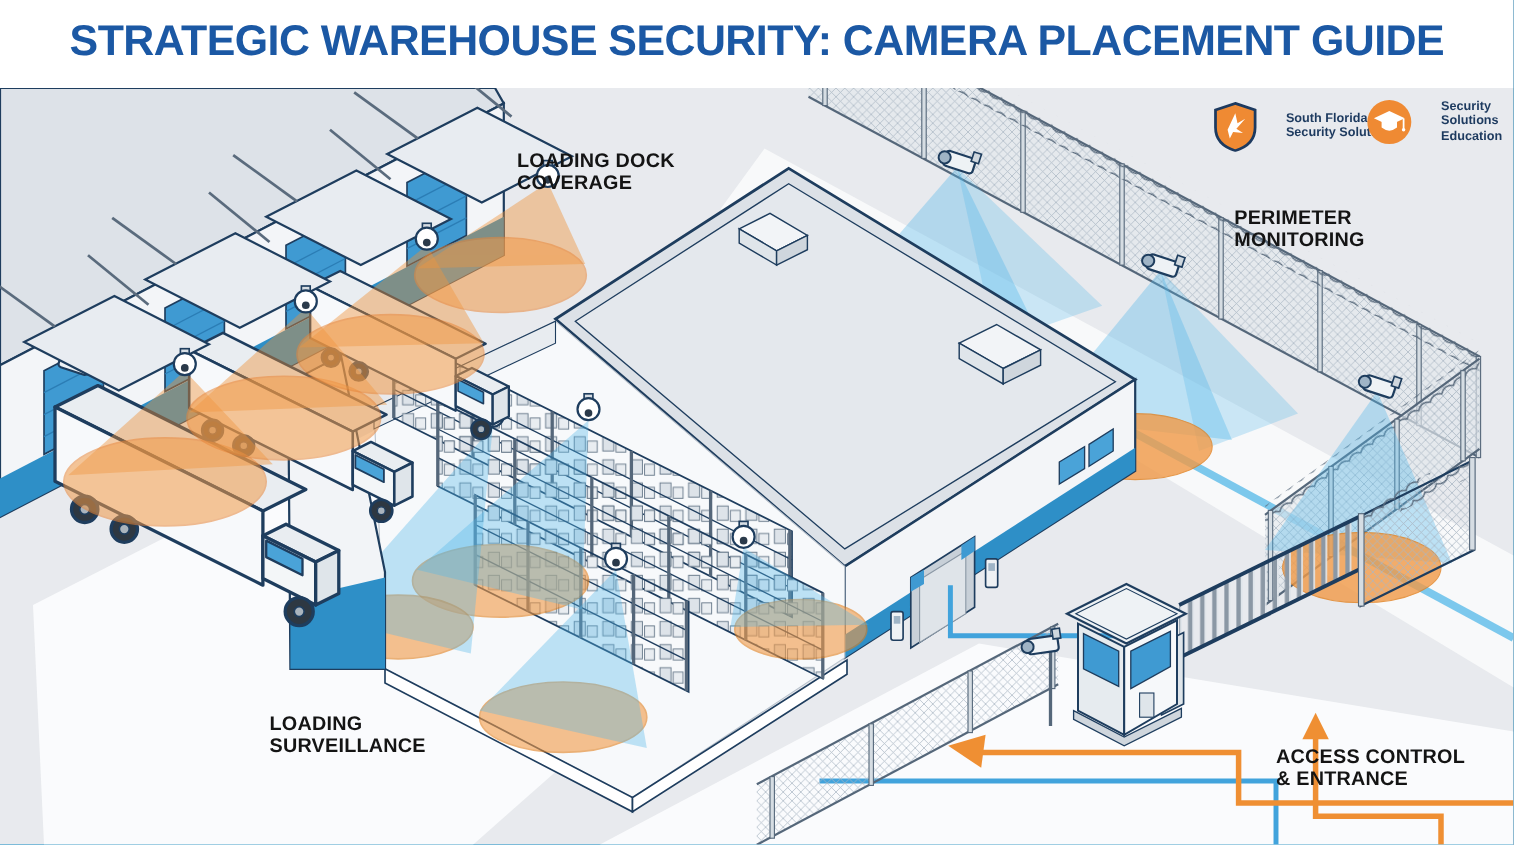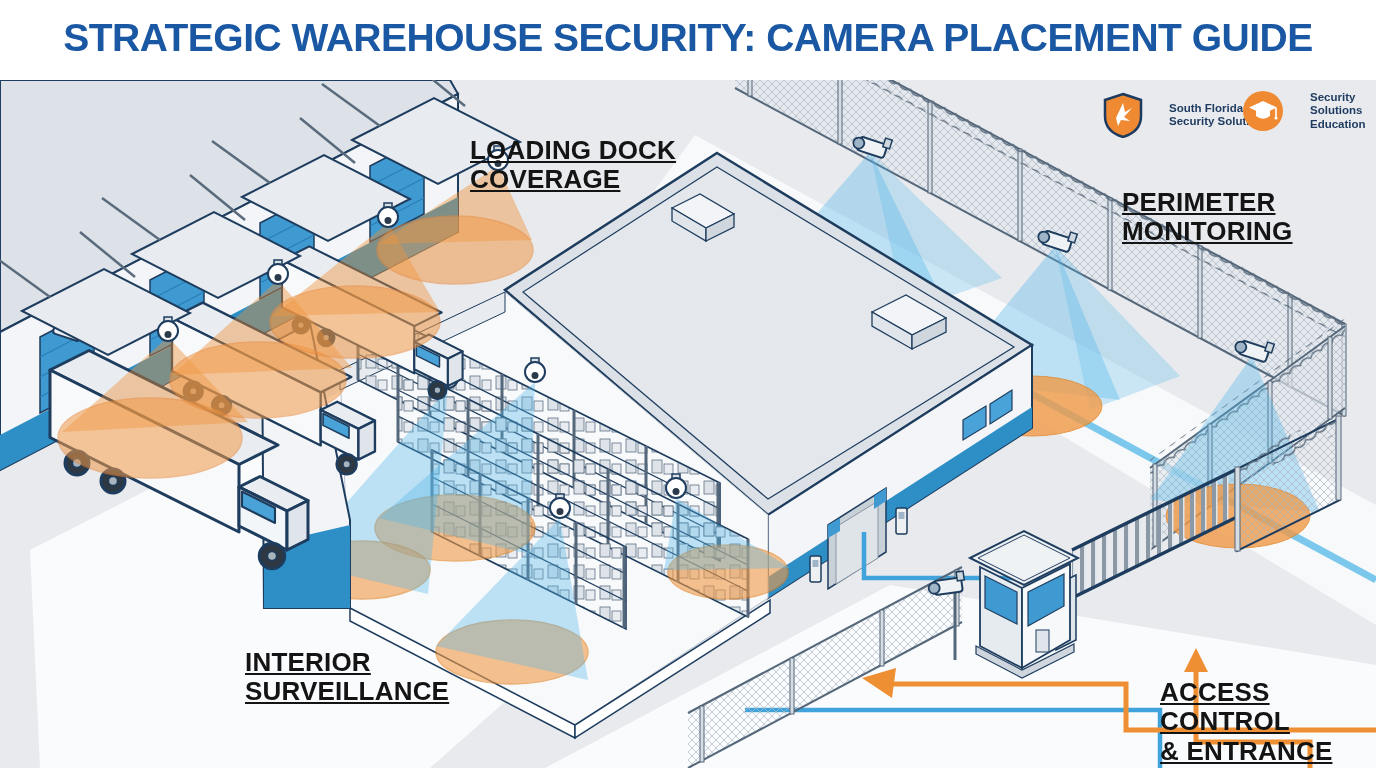--- a/index.html
+++ b/index.html
@@ -3,21 +3,21 @@
 <meta charset="utf-8">
 <style>
   html,body{margin:0;padding:0;background:#9aa0a6;}
   #stage{position:relative;width:1376px;height:768px;overflow:hidden;
          background:#0ea5e9;font-family:"Liberation Sans",sans-serif;}
   #header{position:absolute;left:0;top:0;width:1376px;height:80px;background:#ffffff;z-index:5;}
   #title{position:absolute;left:0;top:16px;width:100%;text-align:center;white-space:nowrap;
          font-weight:800;font-size:39px;letter-spacing:-0.5px;color:#1b58a4;}
   #scene{position:absolute;left:0;top:80px;width:1376px;height:688px;z-index:1;}
   .zone-label{position:absolute;z-index:6;color:#141414;font-weight:800;
-              font-size:26px;line-height:1.13;letter-spacing:0.2px;text-decoration:underline;}
+              font-size:18px;line-height:1.13;letter-spacing:0.2px;}
   .zone-label span{display:block;}
   .logo{position:absolute;z-index:6;display:flex;align-items:center;gap:26px;}
   .logo-text{font-size:11.5px;font-weight:700;color:#1d3a5f;line-height:1.15;}
   .logo-text span{display:block;}
 </style>
 </head>
 <body>
 
 <div id="stage">
 
@@ -335,21 +335,21 @@
 
   <div class="zone-label" style="left:470px;top:136px;">
     <span>LOADING DOCK</span>
     <span>COVERAGE</span>
   </div>
   <div class="zone-label" style="left:1122px;top:188px;">
     <span>PERIMETER</span>
     <span>MONITORING</span>
   </div>
   <div class="zone-label" style="left:245px;top:648px;">
-    <span>INTERIOR</span>
+    <span>LOADING</span>
     <span>SURVEILLANCE</span>
   </div>
   <div class="zone-label" style="left:1140px;top:678px;margin-left:20px;">
     <span>ACCESS CONTROL</span>
     <span>&amp; ENTRANCE</span>
   </div>
 
   <div class="logo" style="left:1103px;top:92px;">
     <svg width="40" height="46" viewBox="0 0 40 46">
       <path d="M20 2 L38 8 V24 C38 36 30 42 20 45 C10 42 2 36 2 24 V8 Z" fill="#ef8a33" stroke="#1d3a5f" stroke-width="2.5"></path>

